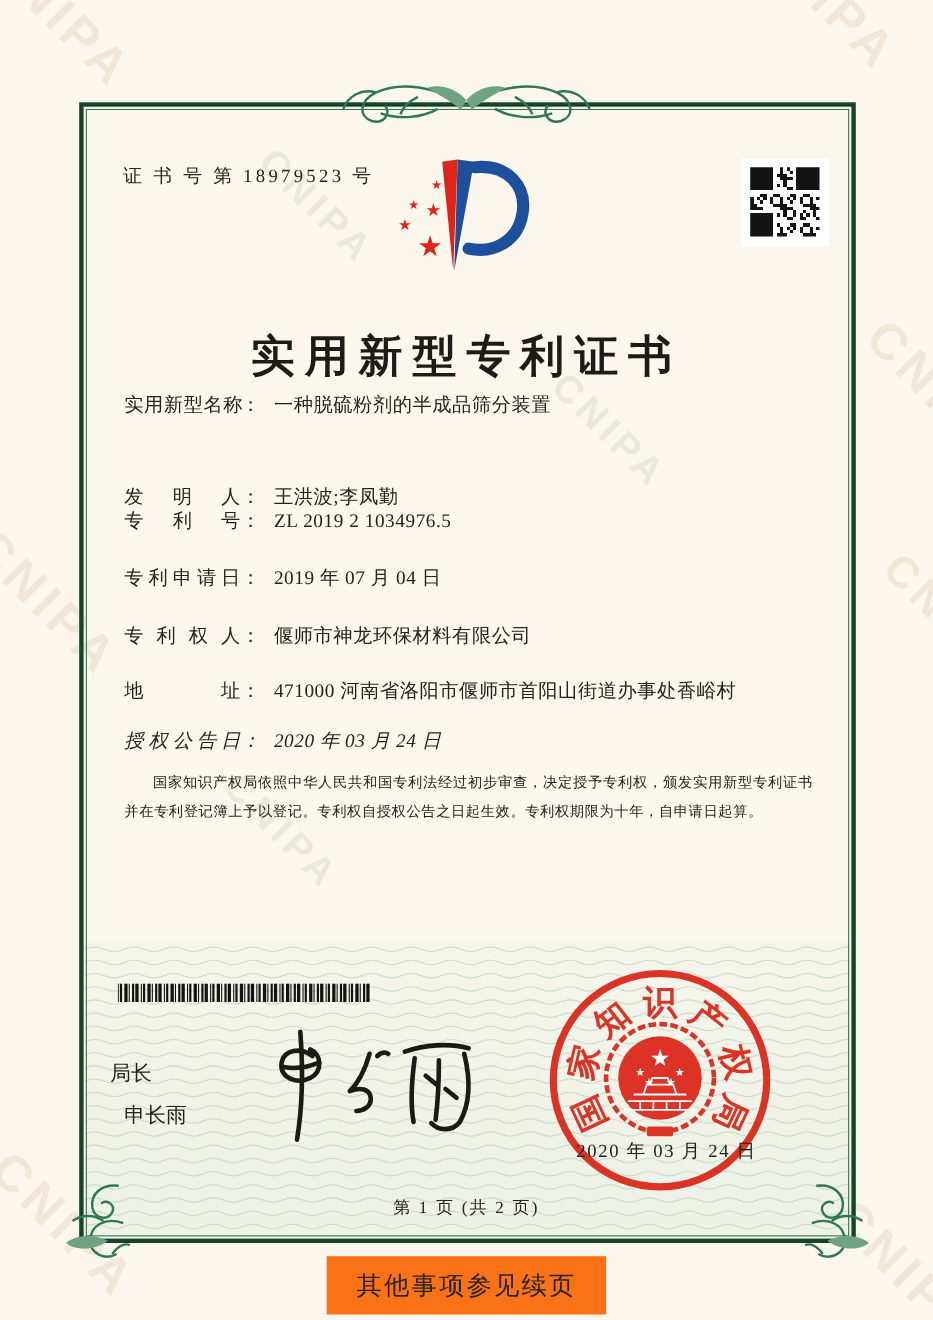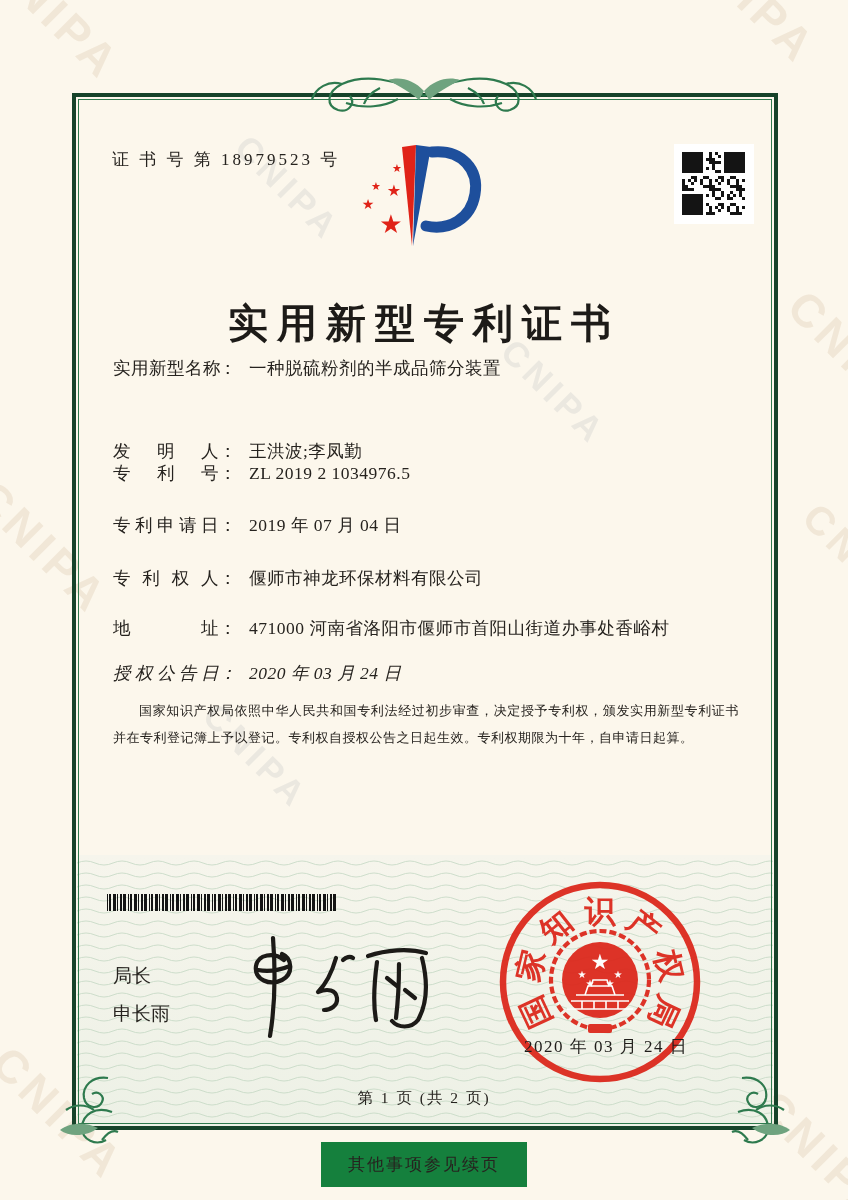--- a/index.html
+++ b/index.html
@@ -34,37 +34,37 @@
   .row{position:absolute;left:113px;font-size:17.5px;letter-spacing:.5px;white-space:nowrap;}
   .lab{display:inline-block;width:106px;text-align:justify;text-align-last:justify;vertical-align:top;}
   .val{margin-left:12px;}
   .grant{position:absolute;left:337px;top:0;}
   
   .body-text{position:absolute;left:113px;top:697px;width:626px;
       font-size:13px;line-height:27px;text-align:justify;letter-spacing:.5px;}
   .body-text p{margin:0;text-indent:2em;}
   
   .barcode{position:absolute;left:107px;top:894px;}
-  .signer-title{position:absolute;left:113px;top:963px;font-size:19px;
+  .signer-title{position:absolute;left:100px;top:963px;font-size:19px;
       font-family:"Liberation Sans","DejaVu Sans",sans-serif;font-weight:500;}
   .signer-name{position:absolute;left:113px;top:1001px;font-size:19px;
       font-family:Liberation Serif, serif;font-weight:500;}
   .signature{position:absolute;left:240px;top:930px;}
   .seal{position:absolute;left:494px;top:876px;opacity:.95;}
   #seal-chars text{font-size:31px;font-weight:bold;fill:#dc291d;
       font-family:"Liberation Serif",serif;dominant-baseline:central;}
   .wreath{fill:none;stroke:#dc291d;stroke-width:4.2;stroke-dasharray:7 3;}
   .gate{stroke:#fff;stroke-width:1.6;fill:none;}
   .wstar{fill:#fff;text-anchor:middle;font-family:"DejaVu Sans",sans-serif;}
   .seal-date{position:absolute;left:500px;top:1035px;width:212px;text-align:center;
       font-size:17px;letter-spacing:1.5px;color:#1f1d1a;}
   .page-info{position:absolute;left:0;top:1088px;width:100%;text-align:center;
       font-size:15.5px;letter-spacing:2px;}
   .footer-note{position:absolute;left:50%;top:1142px;transform:translateX(-50%);
-      background:#15803d;padding:11px 27px;font-size:17px;letter-spacing:2px;}
+      background:#f97316;padding:11px 27px;font-size:23px;letter-spacing:2px;}
   .orn{position:absolute;}
   .orn path{fill:none;stroke:#2e7a4e;stroke-width:2.2;}
   .orn .fill{fill:#6fa37f;stroke:none;}
   .corner-r{transform:scaleX(-1);}
 </style>
 </head>
 <body>
 
 <span class="wm" style="left:-28px;top:-14px;">CNIPA</span>
 <span class="wm" style="left:668px;top:-30px;">CNIPA</span>

